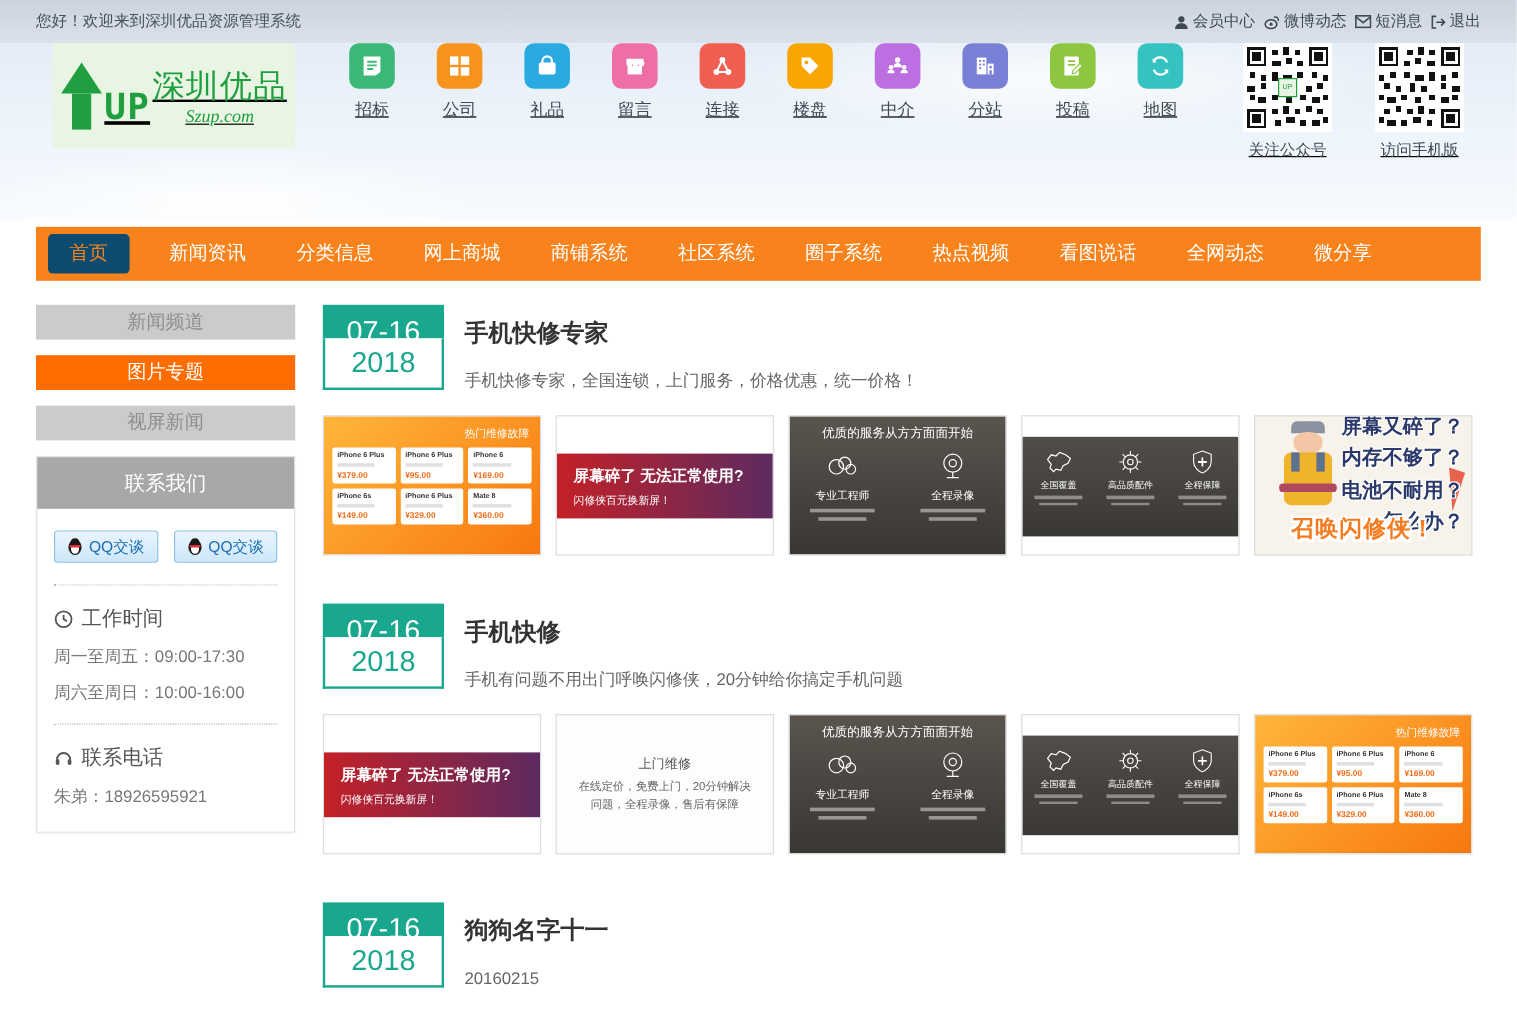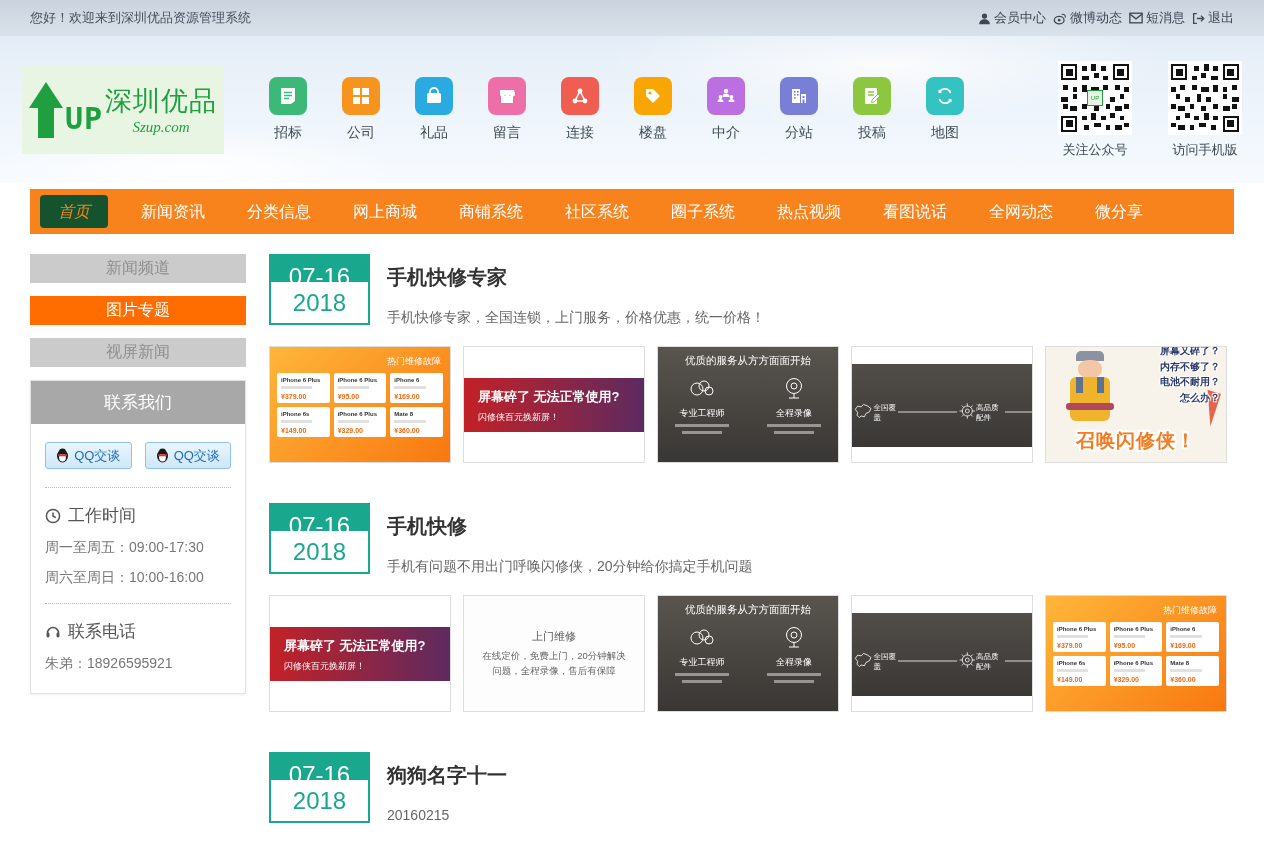--- a/index.html
+++ b/index.html
@@ -9,25 +9,25 @@
 
   
   .topbar { height:36px; display:flex; align-items:center; justify-content:space-between;
             padding:0 30px; background:linear-gradient(180deg,#cbd4de,#d9e1ea);
             color:#45505c; font-size:13px; }
   .topbar-right { display:flex; align-items:center; gap:7px; }
   .tb-link { display:flex; align-items:center; gap:3px; cursor:pointer; color:#3d4854; }
   .tb-link svg { display:block; }
 
   
-  .header { height:147px; display:flex; align-items:center; padding:0 22px;
+  .header { height:147px; display:flex; align-items:flex-start; padding:0 44px;
             background:
               radial-gradient(ellipse 300px 60px at 15% 90%, rgba(255,255,255,.9), transparent 70%),
               radial-gradient(ellipse 400px 70px at 70% 20%, rgba(255,255,255,.8), transparent 70%),
-              linear-gradient(180deg,#e4edf7,#f7fbff); }
+              linear-gradient(180deg,#e4edf7,#f7fbff); text-decoration: underline; }
   .logo { width:202px; height:88px; background:#e9f5e3; display:flex; align-items:center;
           justify-content:center; gap:2px; flex-shrink:0; cursor:pointer; }
   .logo-arrow { width:34px; height:56px; position:relative; }
   .logo-arrow .head { position:absolute; top:0; left:0; width:0; height:0;
       border-left:17px solid transparent; border-right:17px solid transparent;
       border-bottom:26px solid #1f9f3f; }
   .logo-arrow .stem { position:absolute; top:26px; left:9px; width:16px; height:30px; background:#1f9f3f; }
   .logo-up { font-size:30px; font-weight:bold; color:#1f9f3f; letter-spacing:1px;
              font-family:"DejaVu Sans Mono",monospace; margin-top:18px; }
   .logo-texts { display:flex; flex-direction:column; align-items:center; }
@@ -45,22 +45,22 @@
   .qr-box svg { width:100%; height:100%; display:block; }
   .qr-label { margin-top:6px; font-size:13px; color:#3d4854; }
   .qr-logo-overlay { position:absolute; left:50%; top:50%; transform:translate(-50%,-50%);
       width:16px; height:16px; background:#e9f5e3; border:1px solid #1f9f3f; font-size:6px;
       color:#1f9f3f; display:flex; align-items:center; justify-content:center; }
 
   
   .mainnav { margin:6px 30px 0; height:45px; background:#f8831d; display:flex;
              align-items:center; padding-left:8px; }
   .nav-item { color:#fff; font-size:16px; padding:0 21px; line-height:45px; cursor:pointer; white-space:nowrap; }
-  .nav-item.active { background:#14532d; color:#f8831d; line-height:33px; border-radius:4px;
-                     padding:0 18px; margin:0 12px 0 2px;font-style:italic; }
+  .nav-item.active { background:#0c4a6e; color:#f8831d; line-height:33px; border-radius:4px;
+                     padding:0 18px; margin:0 12px 0 2px; }
 
   
   .content { display:flex; padding:20px 30px 0; gap:23px; }
   .sidebar { width:216px; flex-shrink:0; }
   .side-btn { height:29px; margin-bottom:13px; background:#cbcbcb; color:#8f8f8f;
               font-size:16px; display:flex; align-items:center; justify-content:center; cursor:pointer; }
   .side-btn.active { background:#ff6d00; color:#fff; }
 
   .contact { margin-top:9px; border:1px solid #e2e2e2; background:#fff; box-shadow:0 1px 3px rgba(0,0,0,.06); }
   .contact-header { height:43px; background:#a8a8a8; color:#fff; font-size:17px;
@@ -109,34 +109,34 @@
   .t-service .col { display:flex; flex-direction:column; align-items:center; }
   .t-service .lbl { font-size:9px; margin-top:5px; }
   .t-service .bar { width:54px; height:3px; background:rgba(255,255,255,.45); margin-top:4px; }
   .t-service .bar.s { width:40px; }
 
   
   .t-feat { background:#fff; }
   .t-feat .band { position:absolute; left:0; right:0; top:17px; height:83px;
       background:linear-gradient(180deg,#514e49,#3a3835); display:flex; justify-content:space-around;
       padding-top:10px; }
-  .t-feat .col { display:flex; flex-direction:row; align-items:center; color:#fff; }
+  .t-feat .col { display:flex; flex-direction:column; align-items:center; color:#fff; }
   .t-feat .lbl { font-size:7.5px; margin-top:4px; }
   .t-feat .bar { width:40px; height:2.5px; background:rgba(255,255,255,.4); margin-top:3px; }
 
   
   .t-cartoon { background:#f7f2ea; }
   .t-cartoon .fig { position:absolute; left:16px; top:4px; width:56px; height:80px; }
   .t-cartoon .hat { position:absolute; left:14px; top:0; width:28px; height:10px; background:#8b93a2; border-radius:5px 5px 0 0; }
   .t-cartoon .head { position:absolute; left:16px; top:9px; width:24px; height:18px; background:#f3c6a5; border-radius:45%; }
   .t-cartoon .body { position:absolute; left:8px; top:26px; width:40px; height:44px; background:#f0b32c; border-radius:6px; }
   .t-cartoon .strap { position:absolute; top:26px; width:7px; height:16px; background:#5e718e; }
   .t-cartoon .belt { position:absolute; left:4px; top:52px; width:48px; height:7px; background:#b0485e; border-radius:3px; }
   .t-cartoon .txt { position:absolute; right:6px; top:-4px; text-align:right;
-      font-size:10px; font-weight:bold; color:#2b3a6b; line-height:1.55;
+      font-size:17px; font-weight:bold; color:#2b3a6b; line-height:1.55;
       text-shadow:1px 1px 0 #fff,-1px 1px 0 #fff,1px -1px 0 #fff,-1px -1px 0 #fff; }
   .t-cartoon .flash { position:absolute; right:10px; top:44px; width:0; height:0;
       border-left:14px solid transparent; border-top:34px solid #e44a33; transform:rotate(18deg); opacity:.85; }
   .t-cartoon .banner { position:absolute; left:0; right:0; bottom:8px; text-align:center;
       font-size:19px; font-weight:bold; color:#f47b20; letter-spacing:1px;
       text-shadow:2px 2px 0 #fff,-2px 2px 0 #fff,2px -2px 0 #fff,-2px -2px 0 #fff,0 2px 0 #fff,0 -2px 0 #fff,2px 0 0 #fff,-2px 0 0 #fff; }
 
   
   .t-door { background:#fdfdfd; display:flex; flex-direction:column; align-items:center;
             justify-content:center; padding:10px 16px; text-align:center; }

